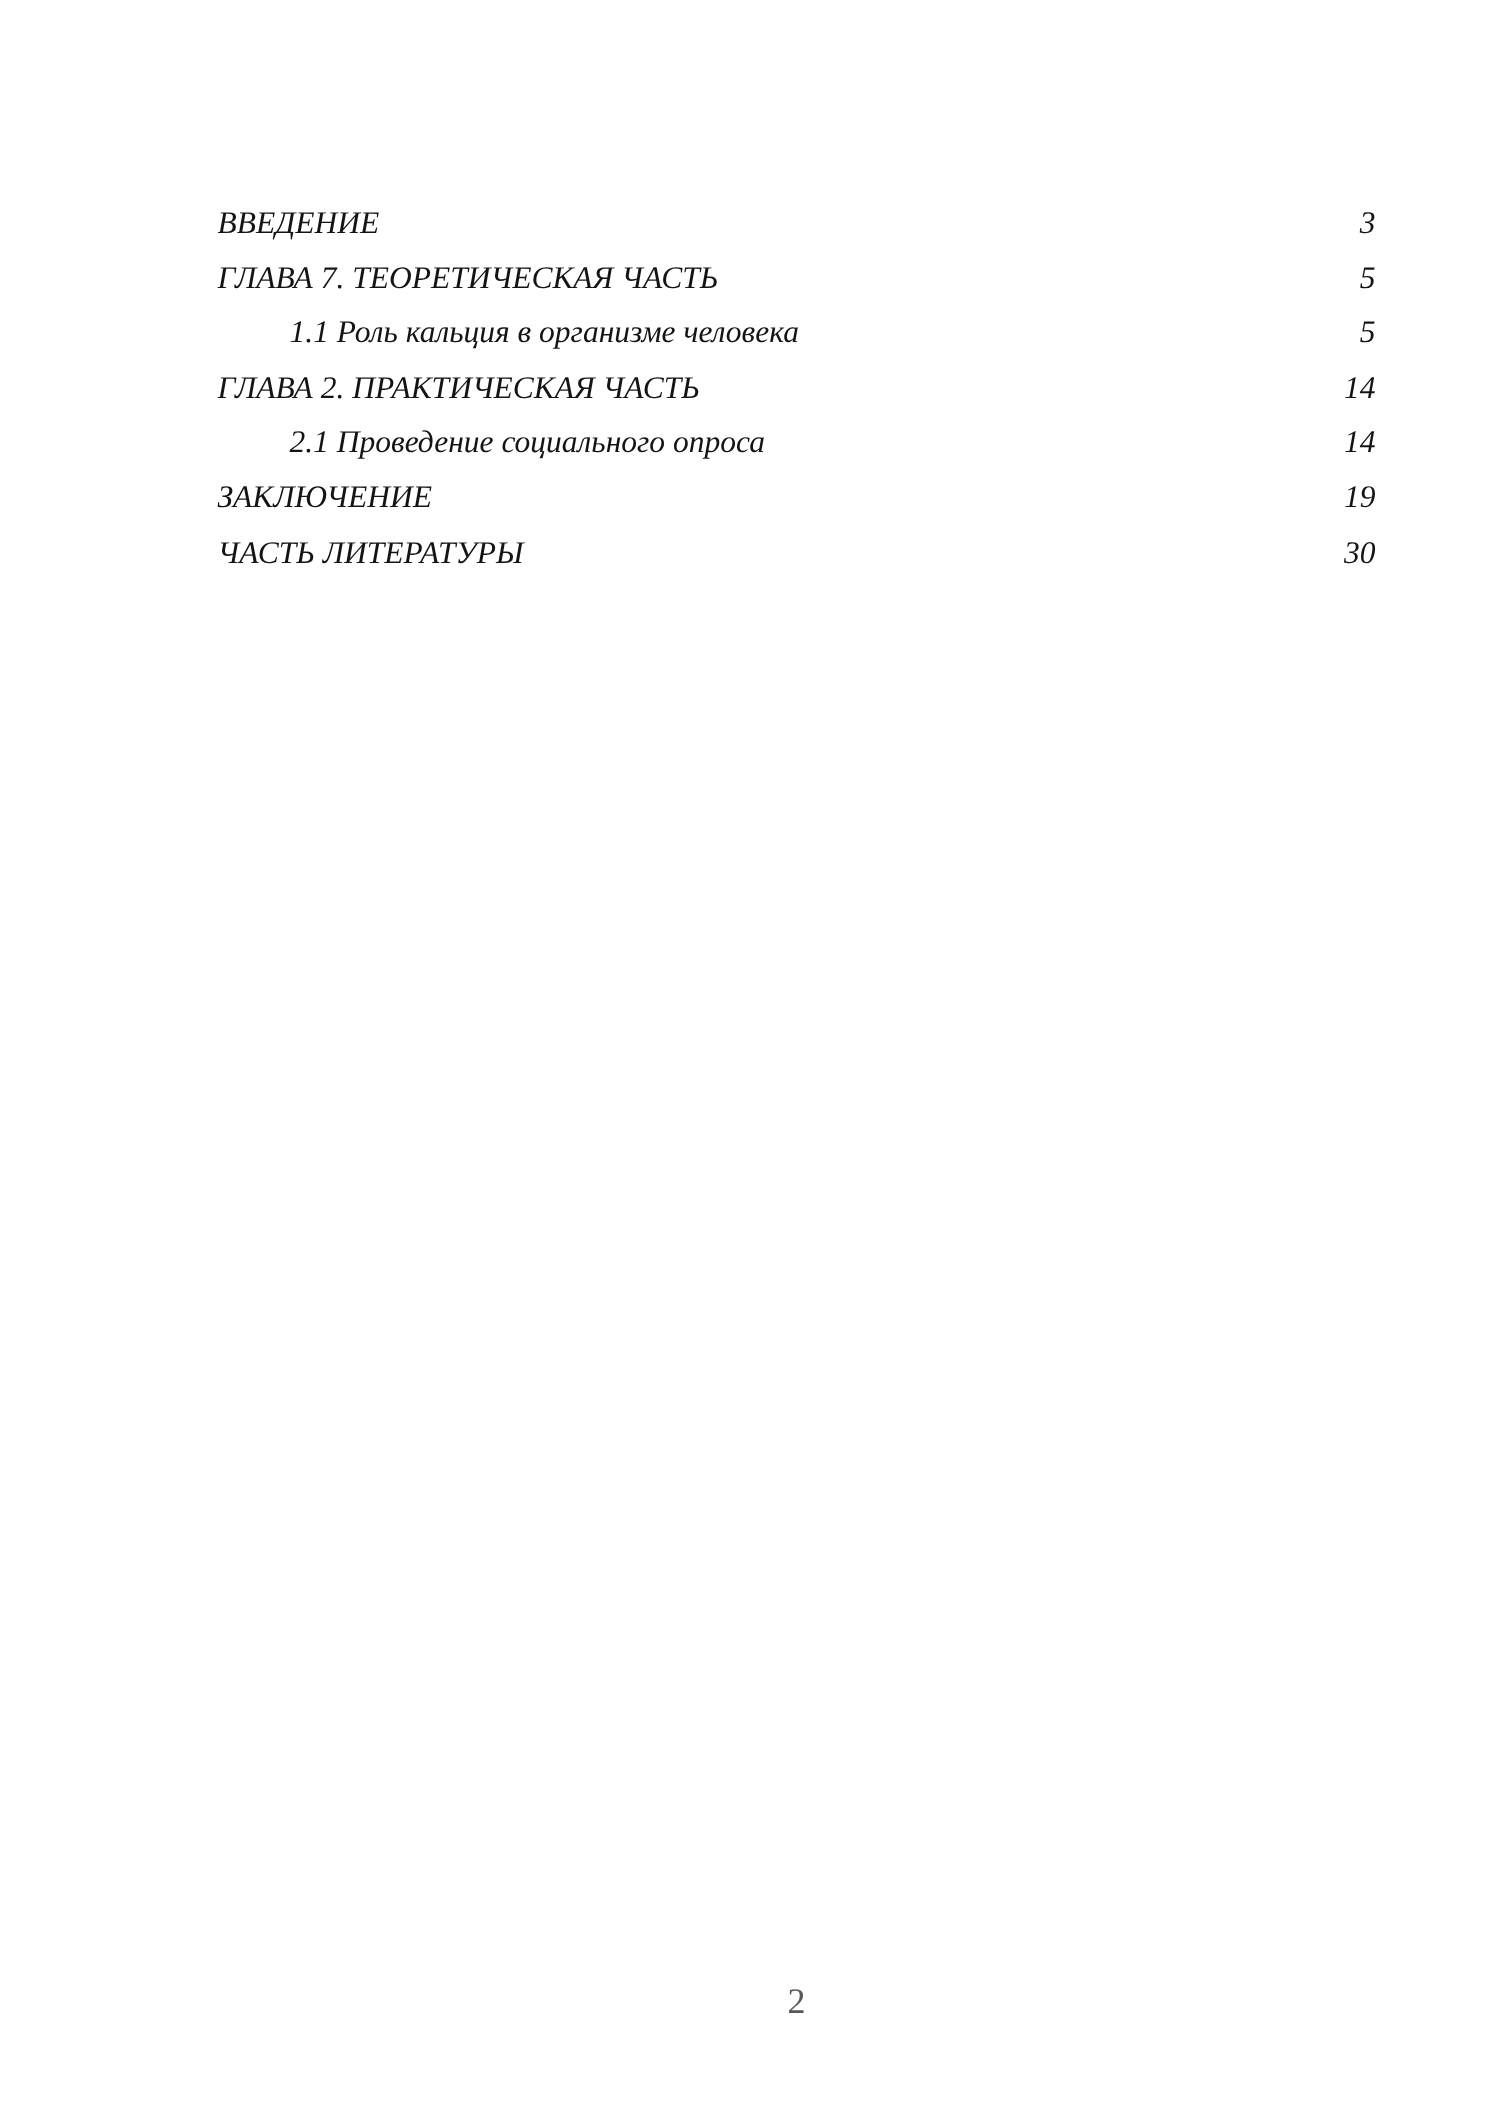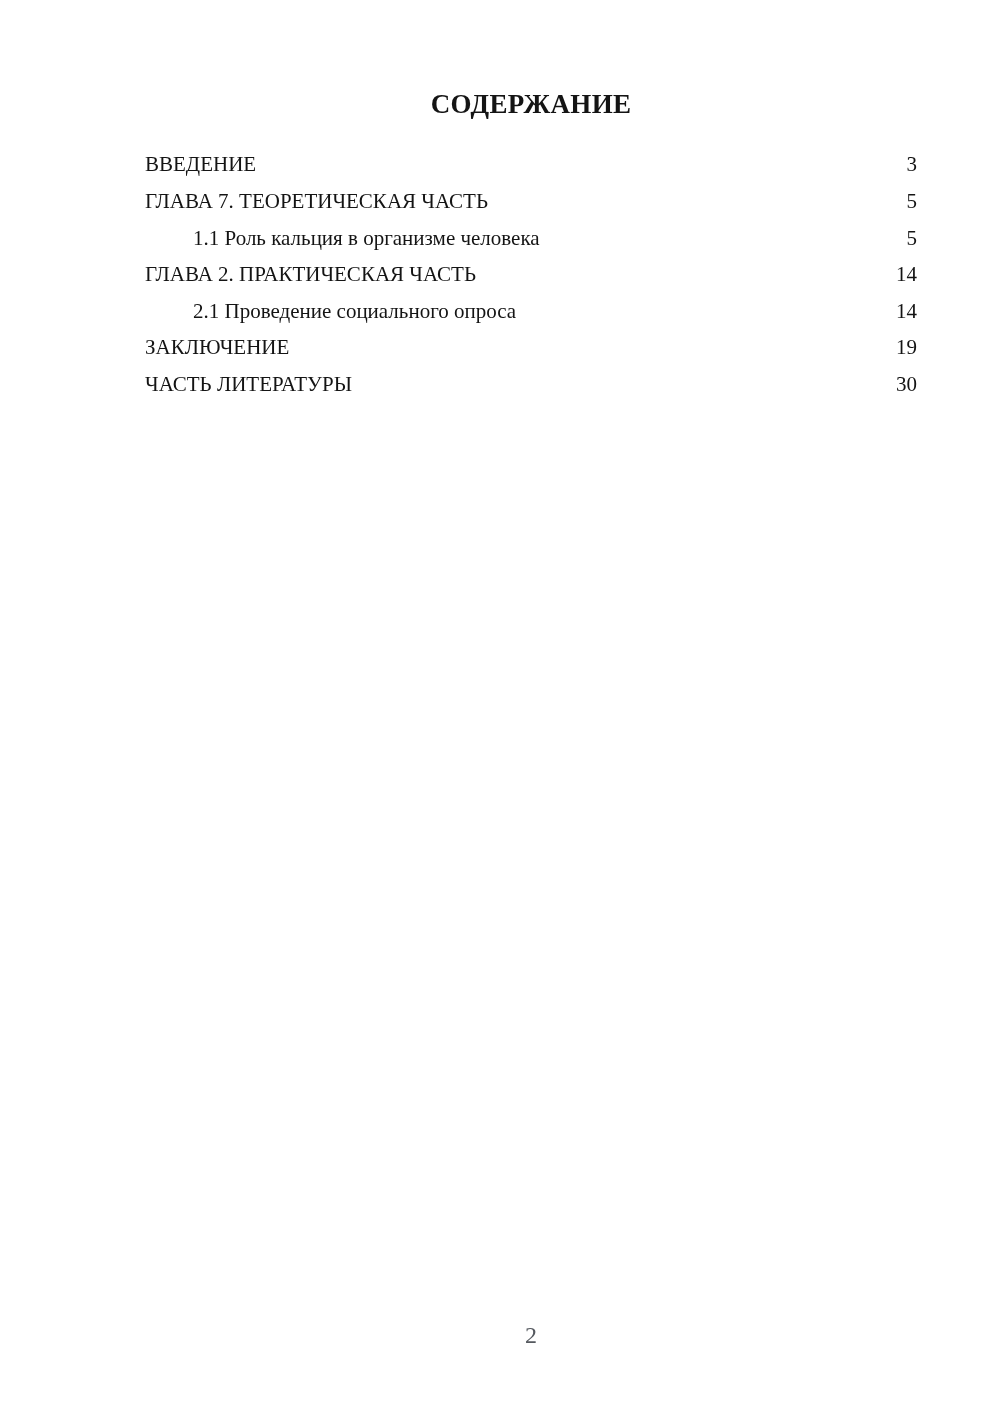--- a/index.html
+++ b/index.html
@@ -21,21 +21,22 @@
   }
   .doc-title {
     margin: 0;
     text-align: center;
     font-size: 27px;
     font-weight: bold;
     line-height: 1.2;
     letter-spacing: 0.3px;
   }
   .toc {
-    margin-top: 26px;
+    margin-top: 42px;
+    font-style: italic;
   }
   .toc-row {
     display: flex;
     justify-content: space-between;
     align-items: baseline;
     font-size: 21px;
     line-height: 36.6px;
     white-space: nowrap;
   }
   .toc-row.lvl1 .toc-label {
@@ -58,21 +59,20 @@
     text-align: center;
     font-size: 24px;
     color: #55595f;
   }
 </style>
 </head>
 <body>
 
 <div class="page">
 
-  <h1 class="doc-title">СОДЕРЖАНИЕ</h1>
 
   <div class="toc">
 
     <div class="toc-row">
       <span class="toc-label">ВВЕДЕНИЕ</span>
       <span class="toc-page">3</span>
     </div>
 
     <div class="toc-row">
       <span class="toc-label">ГЛАВА 7. ТЕОРЕТИЧЕСКАЯ ЧАСТЬ</span>

